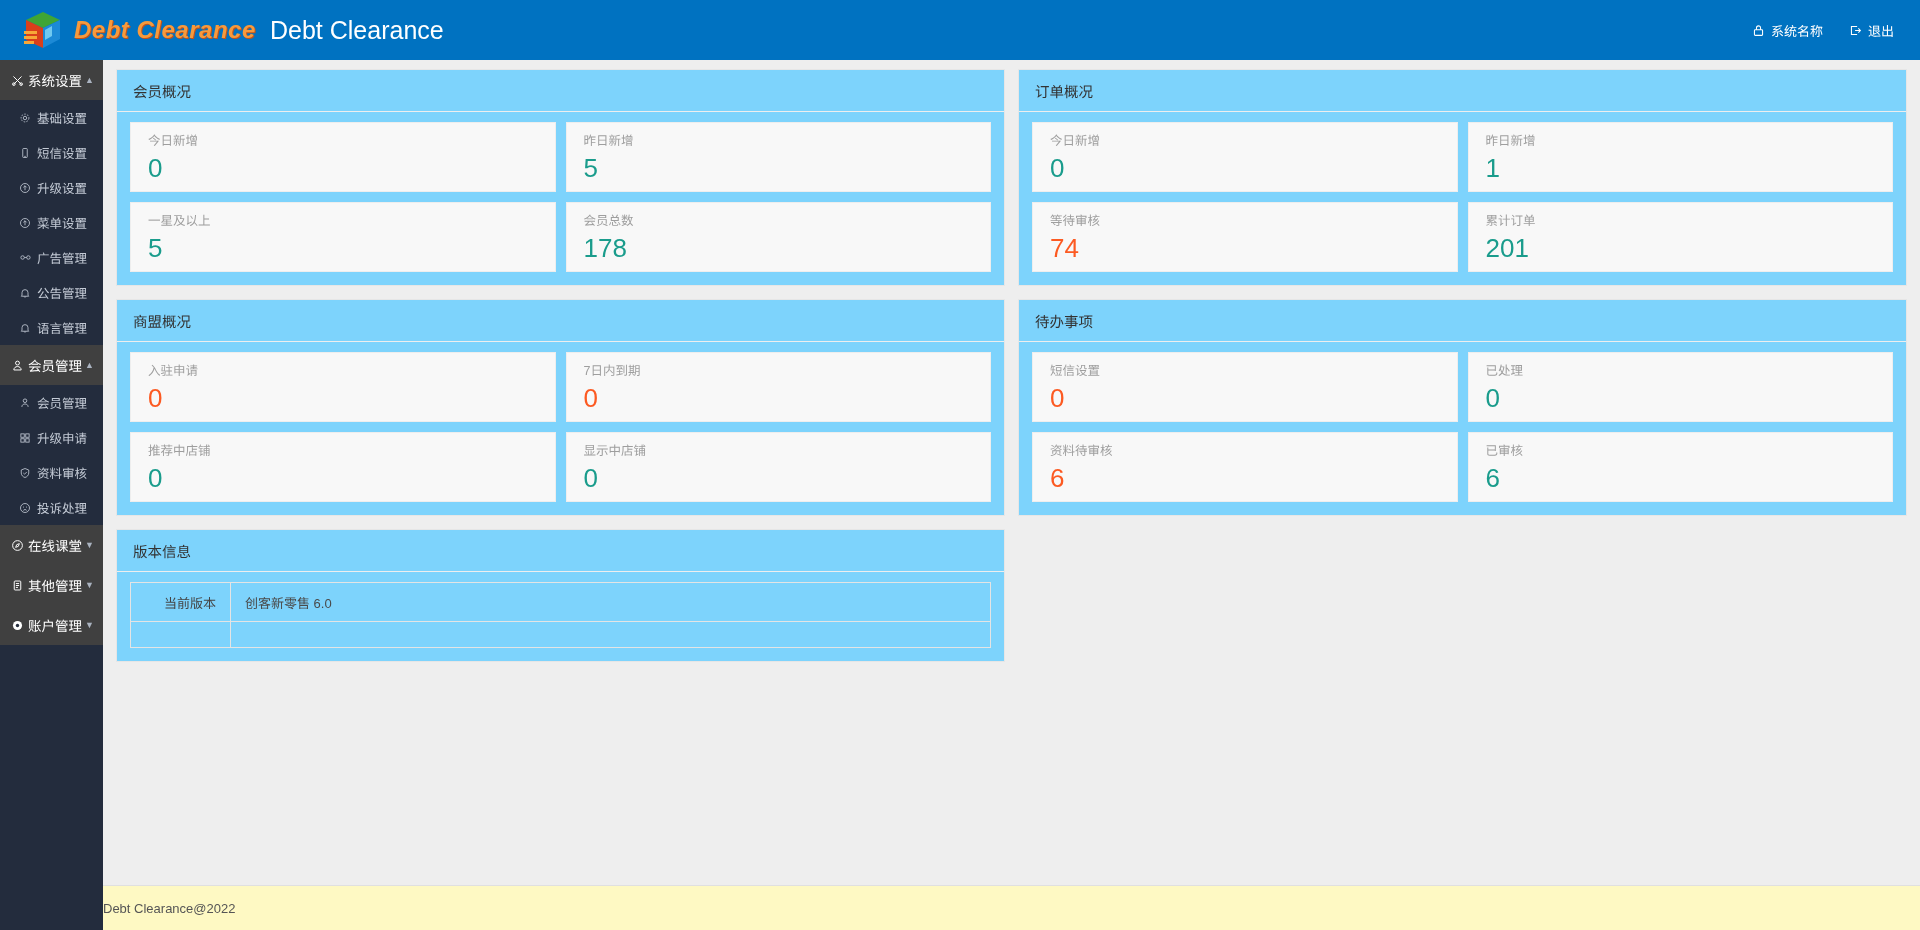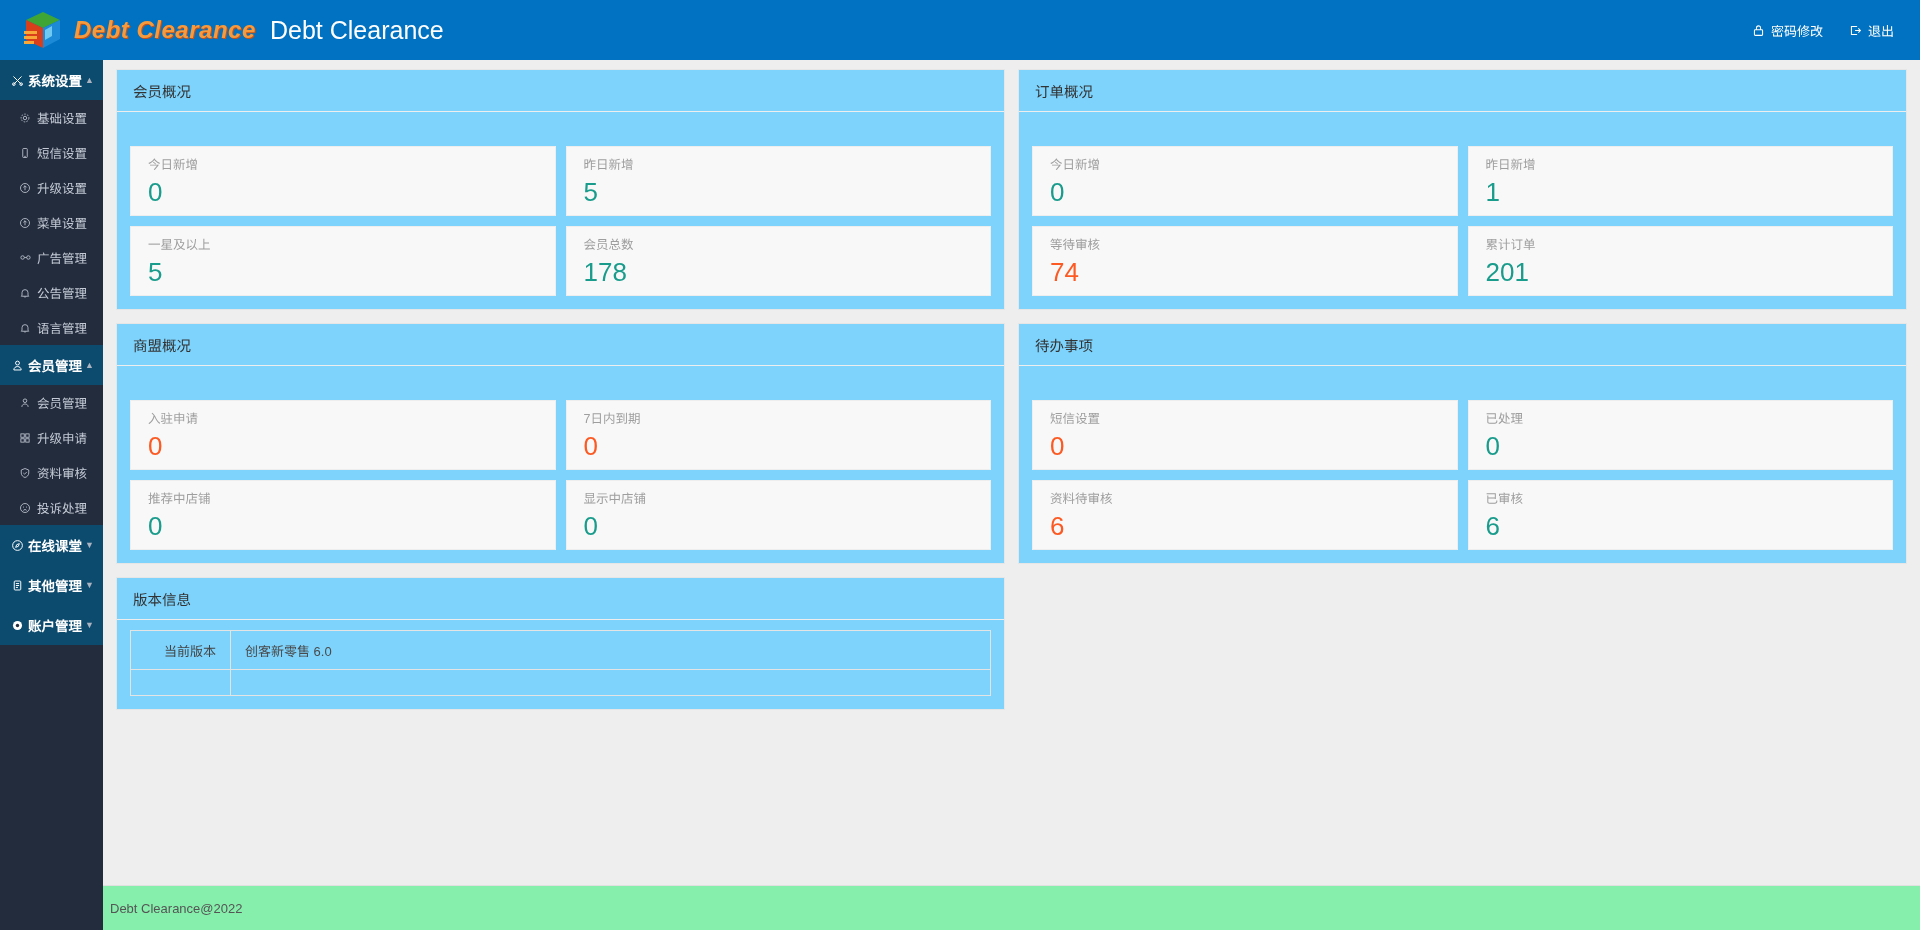--- a/index.html
+++ b/index.html
@@ -49,23 +49,23 @@
   
   .sidebar {
     position: absolute; top: 60px; left: 0;
     width: 103px; height: 870px;
     background: #232c3d;
     overflow: hidden;
   }
   .nav-group-header {
     height: 40px; display: flex; align-items: center;
     padding: 0 9px 0 10px;
-    color: #ffffff; font-size: 13.5px; font-weight: 700;
+    color: #ffffff; font-size: 13.5px; font-weight: 400;
     cursor: pointer; position: relative;
-    background: #0c4a6e;
+    background: #404040;
     white-space: nowrap;
   }
   .nav-group-header .ico { width: 15px; flex-shrink: 0; display: flex; align-items: center; justify-content: center; }
   .nav-group-header .lbl { margin-left: 3px; }
   .nav-group-header .caret { margin-left: auto; font-size: 9px; color: #aab3c0; }
 
   .nav-item {
     height: 35px; display: flex; align-items: center;
     padding-left: 18px;
     color: #c4cbd6; font-size: 12.5px;
@@ -95,21 +95,20 @@
     height: 42px; display: flex; align-items: center;
     padding: 0 16px;
     border-bottom: 1px solid #eeeeee;
     font-size: 14.5px; color: #333333;
   }
   .card-body { padding: 10px 13px 13px 13px; }
 
   .tile-grid {
     display: grid; grid-template-columns: 1fr 1fr;
     gap: 10px;
-    margin-top: 24px;
   }
   .tile {
     background: #f8f8f8;
     border: 1px solid #eeeeee;
     height: 70px;
     padding: 12px 0 0 17px;
   }
   .tile-label {
     font-size: 12.5px; color: #9e9e9e; line-height: 1;
     margin-bottom: 7px;
@@ -128,24 +127,24 @@
     font-size: 13px; color: #4a4a4a;
     vertical-align: middle;
   }
   .vtable td.key { width: 100px; color: #444; }
   .vtable tr td.key { text-align: right; }
   .vtable tr.empty td { height: 26px; }
 
   .footer {
     position: absolute; left: 103px; bottom: 0;
     width: 1817px; height: 45px;
-    background: #86efac;
+    background: #fef9c3;
     border-top: 1px solid #e0e0e0;
     display: flex; align-items: center;
-    padding-left: 7px;
+    padding-left: 0;
     font-size: 13px; color: #555555;
   }
 </style>
 </head>
 <body>
 
 <div class="header">
   <div class="brand">
     <span class="logo-cube">
       <svg width="42" height="42" viewBox="0 0 42 42">
@@ -162,21 +161,21 @@
   </div>
   <div class="header-title">Debt Clearance</div>
   <div class="header-right">
     <a class="header-link">
       <span>
         <svg width="13" height="13" viewBox="0 0 16 16" fill="none" stroke="#fff" stroke-width="1.3">
           <rect x="3" y="7" width="10" height="7" rx="1"></rect>
           <path d="M5.5 7V4.8a2.5 2.5 0 0 1 5 0V7"></path>
         </svg>
       </span>
-      <span>密码修改</span>
+      <span>系统名称</span>
     </a>
     <a class="header-link">
       <span>
         <svg width="13" height="13" viewBox="0 0 16 16" fill="none" stroke="#fff" stroke-width="1.3">
           <path d="M10 3H3v10h7"></path>
           <path d="M7.5 8h6.5M11.5 5.5L14 8l-2.5 2.5"></path>
         </svg>
       </span>
       <span>退出</span>
     </a>

